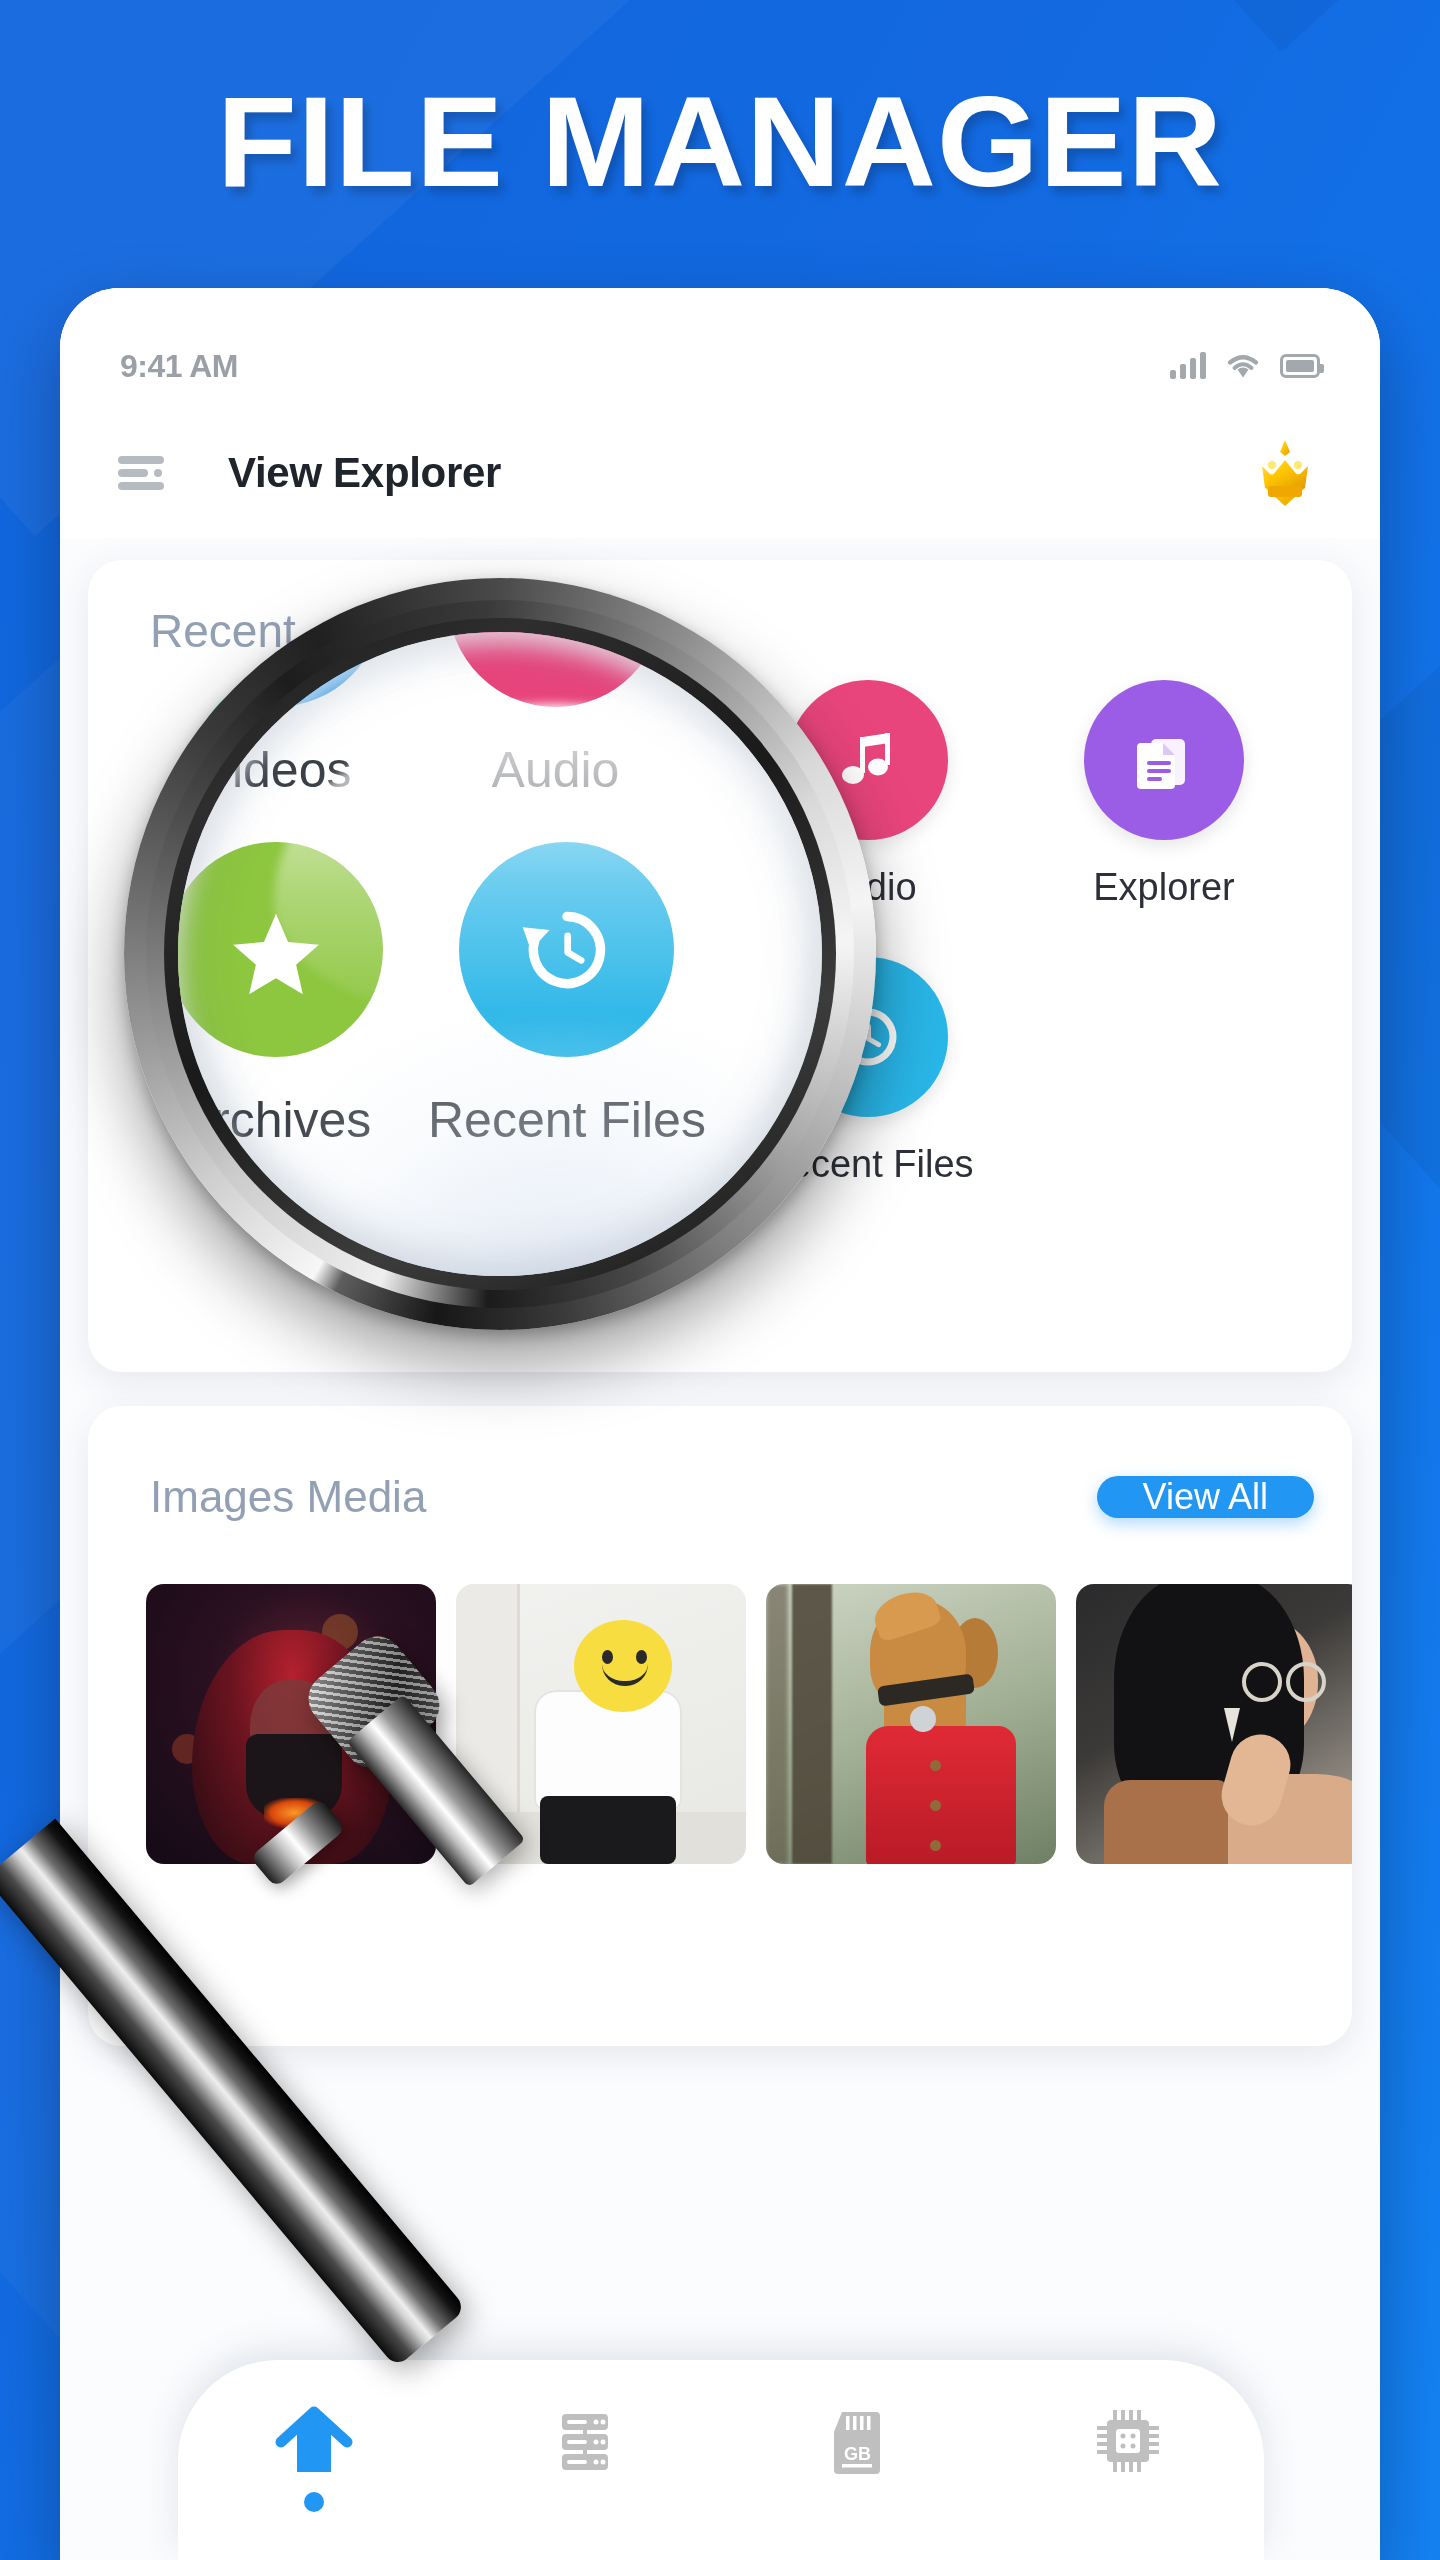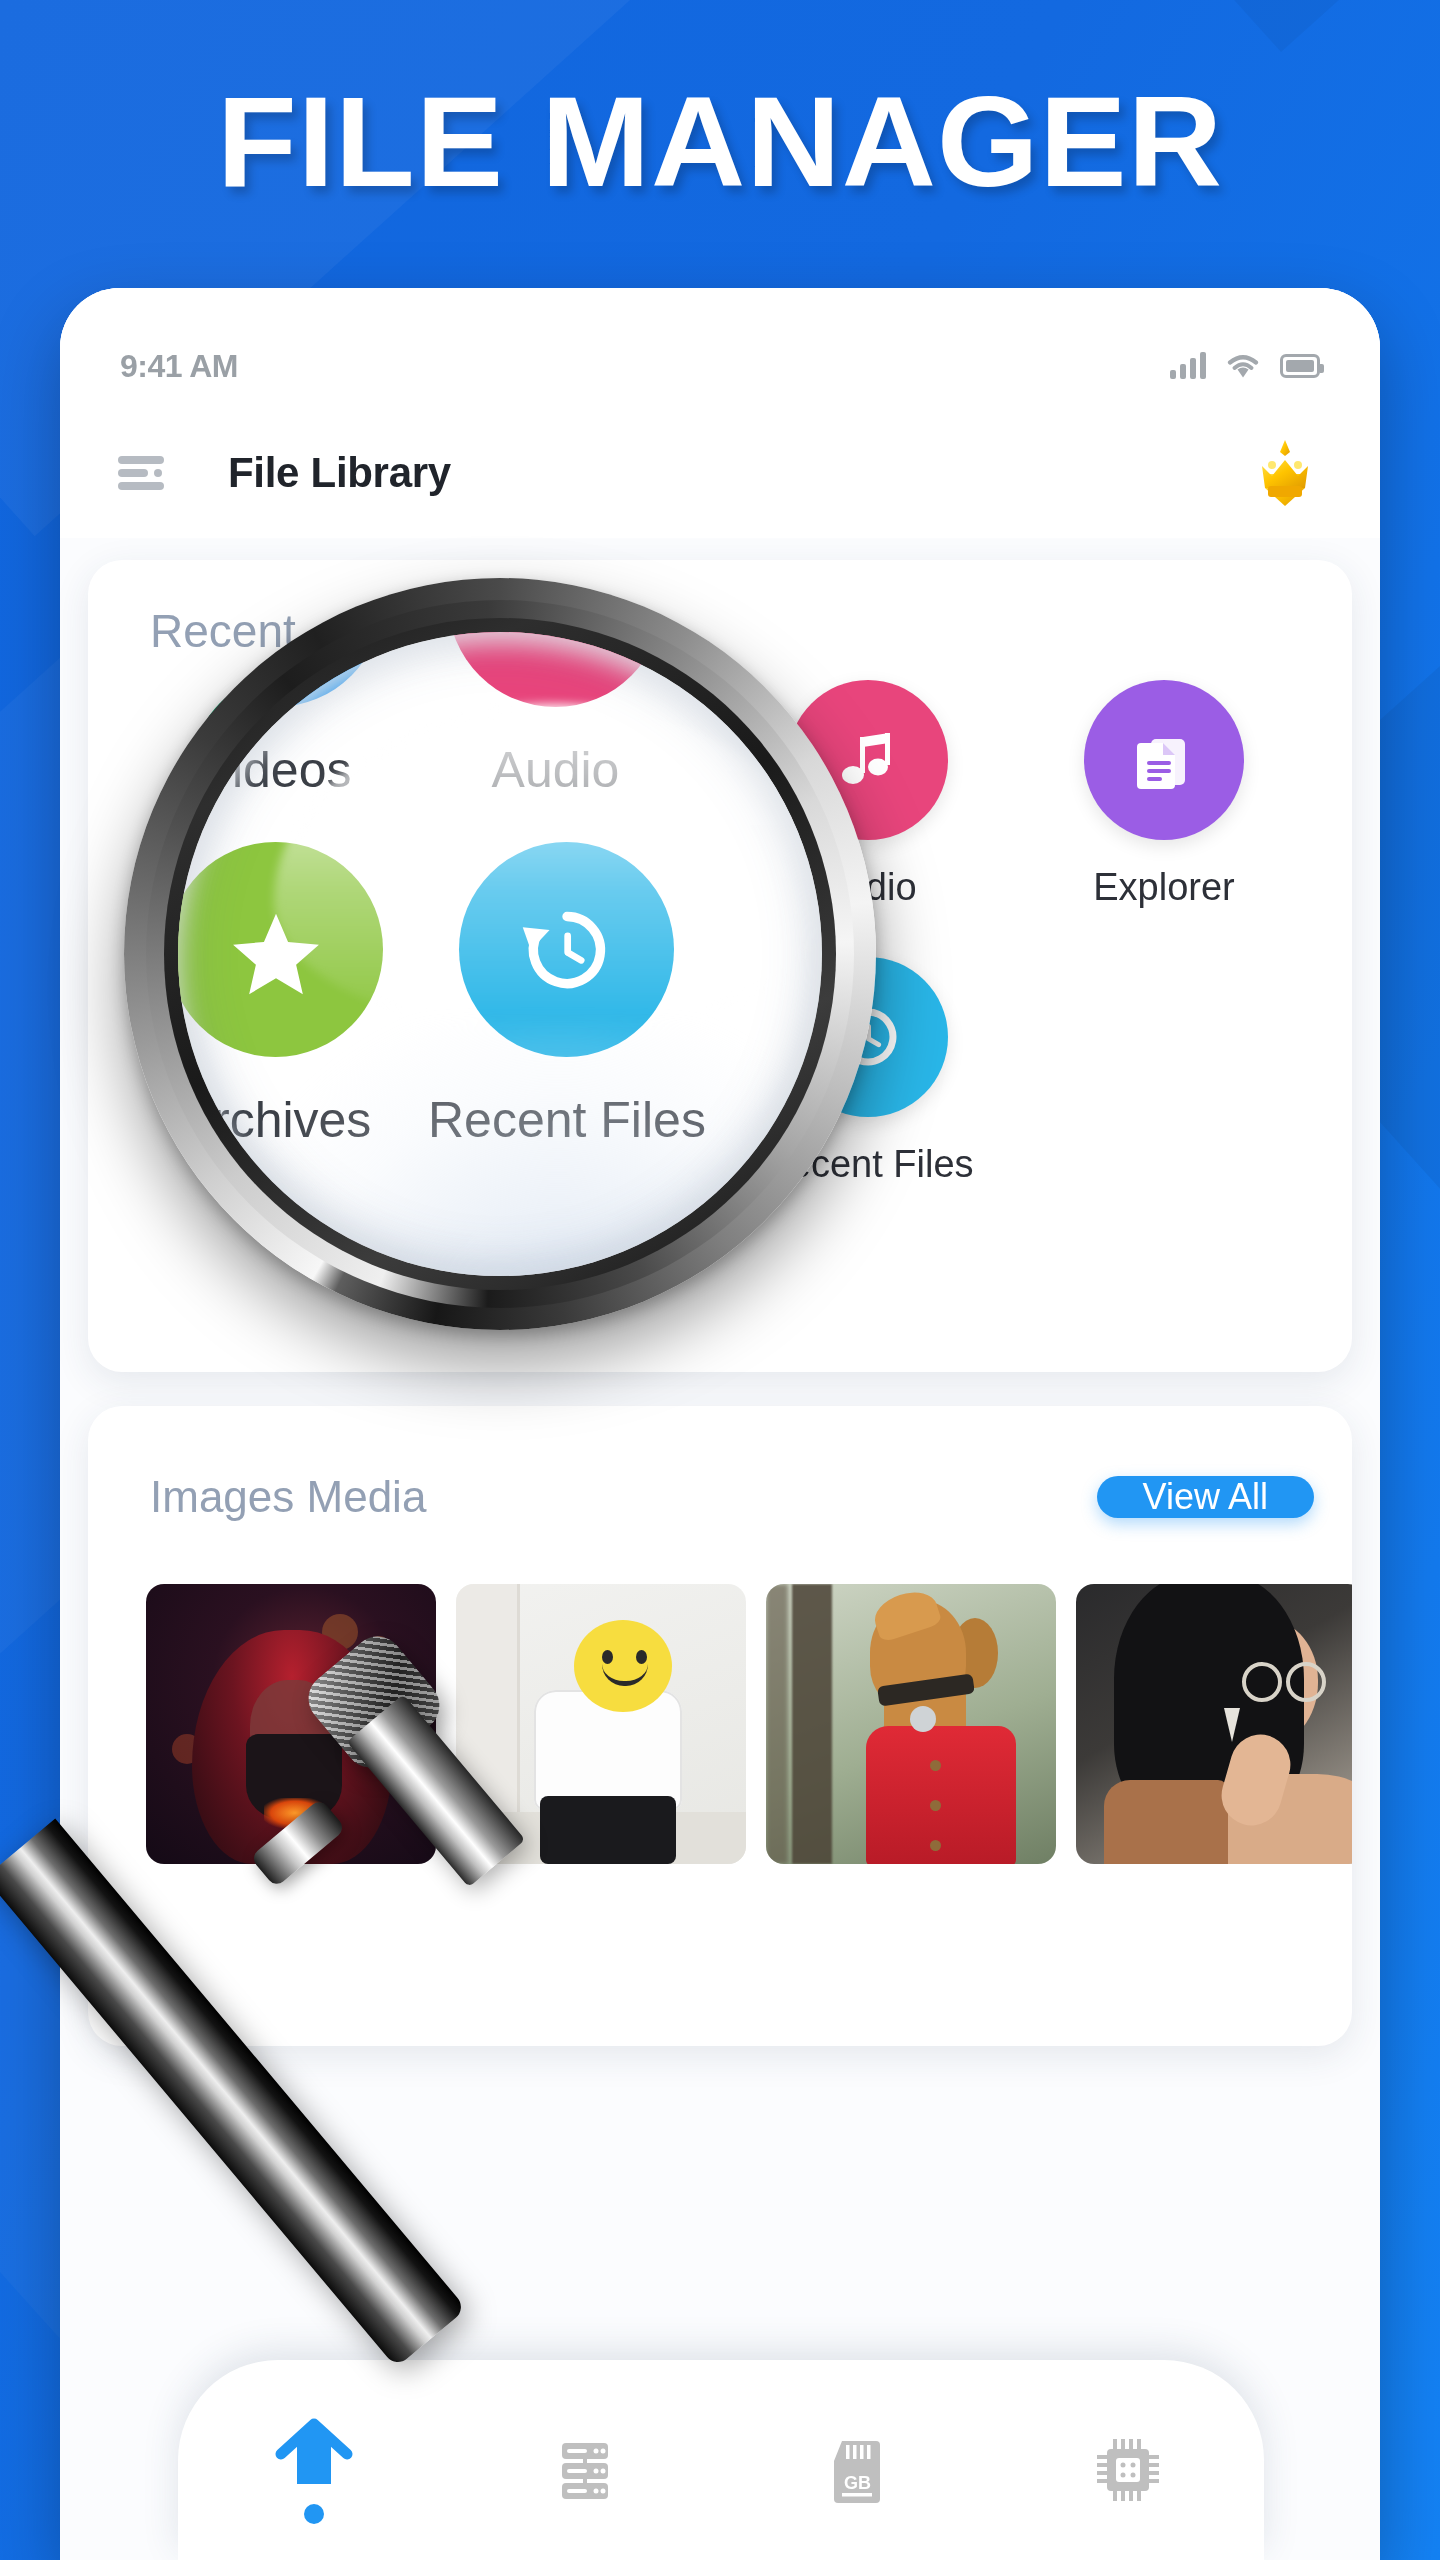--- a/index.html
+++ b/index.html
@@ -168,22 +168,22 @@
   .t4 .shoulder { position:absolute; left:108px; top:190px; width:190px; height:110px; background:#d9ab88; border-radius:50% 30% 0 0; }
   .t4 .jacket { position:absolute; left:28px; top:196px; width:124px; height:110px; background:#a9714a; border-radius:26px 10px 0 0; }
   .t4 .earring { position:absolute; left:148px; top:124px; width:16px; height:34px; background:#e6e3dc; clip-path:polygon(0 0,100% 0,50% 100%); }
   .t4 .arm { position:absolute; left:150px; top:150px; width:60px; height:92px; background:#e3b694; border-radius:30px; transform:rotate(16deg); }
 
   
   #bottomnav {
     position:absolute; left:118px; bottom:0; width:1086px; height:200px;
     background:#ffffff; border-radius:100px 100px 0 0;
     box-shadow:0 -10px 36px rgba(40,60,90,0.13);
-    display:flex; align-items:center; justify-content:space-around;
-    padding-top:20px;
+    display:flex; align-items:flex-start; justify-content:space-around;
+    padding-top:44px;
   }
   .nav-item { width:120px; display:flex; flex-direction:column; align-items:center; }
   .nav-dot { width:20px; height:20px; border-radius:50%; background:#2196F3; margin-top:14px; }
 
   
   #mag { position:absolute; left:124px; top:578px; width:752px; height:752px; pointer-events:none; }
   #mag-ring {
     position:absolute; inset:0; border-radius:50%;
     background:
       conic-gradient(from 210deg,
@@ -306,21 +306,21 @@
           </span>
     </div>
   </div>
 
   <div id="appbar">
     <div id="menu-icon">
           <b></b>
           <b></b>
           <b></b>
         </div>
-    <div id="app-title">File Library</div>
+    <div id="app-title">View Explorer</div>
     <div id="crown">
       <svg width="74" height="74" viewBox="0 0 74 74">
         <defs>
           <linearGradient id="gold" x1="0" y1="0" x2="1" y2="1">
             <stop offset="0%" stop-color="#FFE14D"></stop>
                 <stop offset="45%" stop-color="#FFC400"></stop>
             <stop offset="100%" stop-color="#E09A00"></stop>
           </linearGradient>
         </defs>
         <path d="M37 4 L42 16 L37 20 L32 16 Z" fill="url(#gold)"></path>

